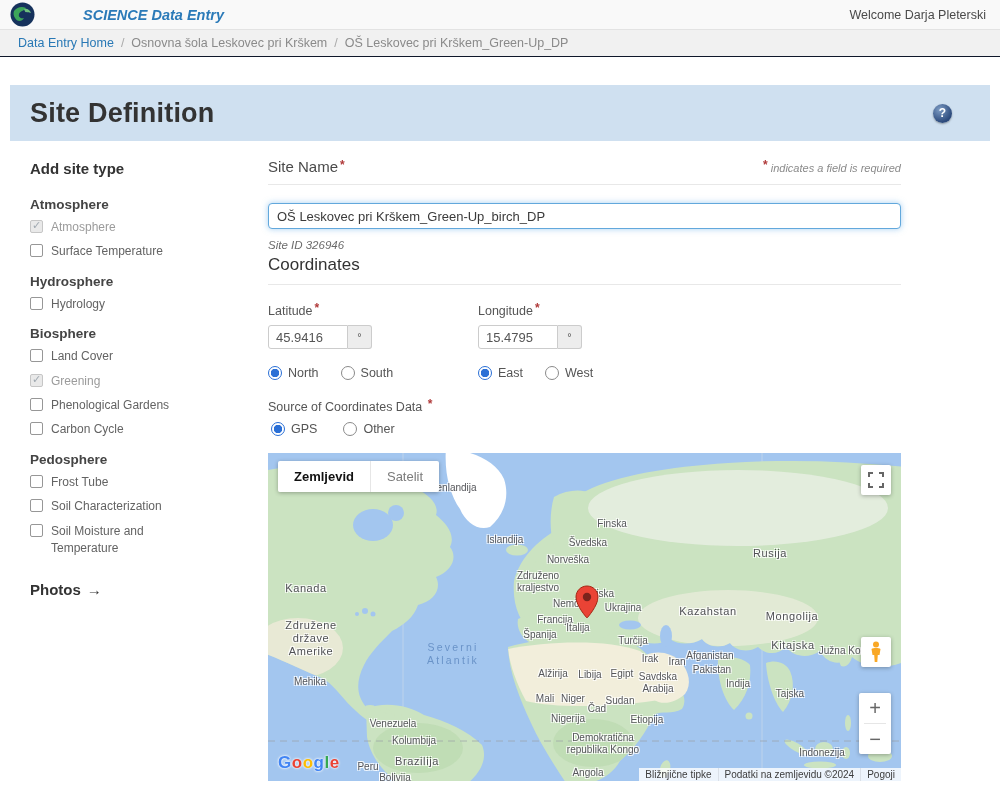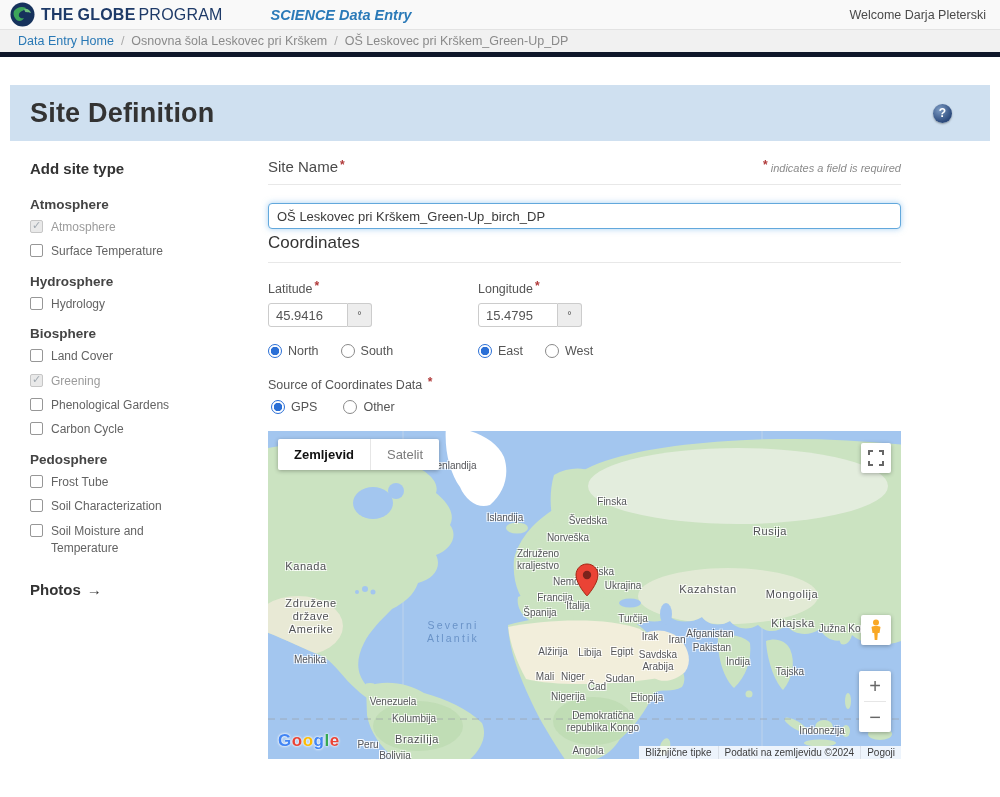--- a/index.html
+++ b/index.html
@@ -9,21 +9,21 @@
   
   .topbar { height:30px; background:#f9f9f9; border-bottom:1px solid #e3e3e3; display:flex; align-items:center; padding:0 14px 0 10px; }
   .logo-wrap { display:flex; align-items:center; gap:6px; }
   .brand { font-size:16px; color:#1e3a68; letter-spacing:.2px; white-space:nowrap; }
   .brand .b { font-weight:bold; }
   .brand .p { font-weight:normal; margin-left:3px; }
   .subtitle { font-style:italic; font-weight:bold; font-size:14.5px; color:#2b7ab8; margin-left:48px; }
   .welcome { margin-left:auto; font-size:12.5px; color:#4a4a4a; }
 
   
-  .breadcrumb { height:27px; background:#f1f1f1; border-bottom:5px solid #0f172a; display:flex; align-items:center; padding-left:18px; font-size:12.5px; color:#8a8a8a; }
+  .breadcrumb { height:27px; background:#f1f1f1; border-bottom:1px solid #0f172a; display:flex; align-items:center; padding-left:18px; font-size:12.5px; color:#8a8a8a; }
   .breadcrumb .crumb { color:#8a8a8a; }
   .breadcrumb .crumb.link { color:#2878b5; cursor:pointer; }
   .breadcrumb .sep { margin:0 7px; color:#aaa; }
 
   
   .banner { margin:28px 10px 0 10px; height:56px; background:#cfe0f0; display:flex; align-items:center; padding:0 38px 0 20px; }
   .banner h1 { font-size:27px; font-weight:bold; color:#333; letter-spacing:.2px; }
   .help-icon { margin-left:auto; width:19px; height:19px; border-radius:50%; background:radial-gradient(circle at 35% 30%, #7d9cc4, #2c4a7c 70%); color:#fff; font-size:12px; font-weight:bold; display:flex; align-items:center; justify-content:center; box-shadow:0 1px 2px rgba(0,0,0,.35); cursor:pointer; }
 
   
@@ -99,21 +99,20 @@
 
 <div class="page">
 
   <div class="topbar">
     <div class="logo-wrap">
       <svg width="25" height="25" viewBox="0 0 25 25">
         <circle cx="12.5" cy="12.5" r="12" fill="#16325c"></circle>
         <path d="M4,9 C7,5 12,4 16,6 C14,9 10,9 9,12 C8,15 11,17 14,16 C12,20 7,20 5,16 C3.5,14 3.2,11 4,9 Z" fill="#3da55a"></path>
         <path d="M14,7 C17,6 20,8 21,11 C19,10 16,11 15,9.5 Z" fill="#6fc27e"></path>
       </svg>
-      <div class="brand"><span class="b">THE</span><span class="b" style="margin-left:4px">GLOBE</span><span class="p">PROGRAM</span></div>
     </div>
     <div class="subtitle">SCIENCE Data Entry</div>
     <div class="welcome">Welcome Darja Pleterski</div>
   </div>
 
   <div class="breadcrumb">
       <span class="crumb link">Data Entry Home</span>
       <span class="sep">/</span>
       <span class="crumb">Osnovna šola Leskovec pri Krškem</span>
       <span class="sep">/</span>
@@ -182,20 +181,21 @@
     </div>
 
     <div class="main">
       <div class="site-name-row">
         <span class="field-title">Site Name</span>
           <span class="req">*</span>
         <span class="req-note"><span class="req">*</span> <span>indicates a field is required</span></span>
       </div>
       <hr class="rule">
       <input class="site-name-input" type="text" value="OŠ Leskovec pri Krškem_Green-Up_birch_DP" style="">
+      <div class="site-id"><span>Site ID</span> <span>326946</span></div>
       <div class="section-title">Coordinates</div>
 
       <div class="coords-grid">
 
         <div class="coord-col">
           <div class="coord-label"><span>Latitude</span><span class="req">*</span></div>
           <div class="input-group">
             <input class="ig-field" type="text" value="45.9416" style="">
             <div class="ig-addon">°</div>
           </div>

